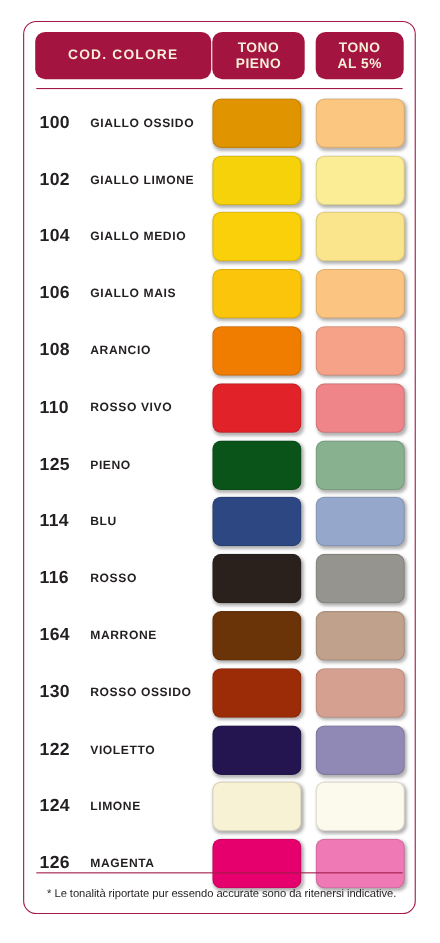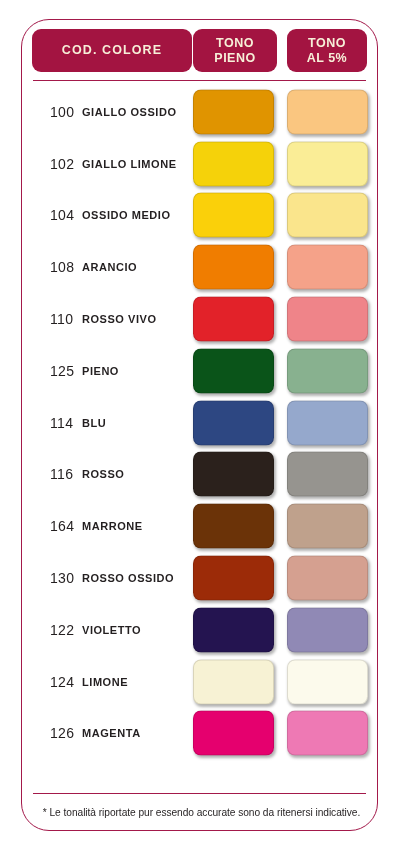--- a/index.html
+++ b/index.html
@@ -22,21 +22,21 @@
   }
 
   
   .card {
     position: absolute;
     left: 21px;
     top: 19px;
     width: 357px;
     height: 812px;
     border: 1.6px solid #A3194A;
-    border-radius: 28px;
+    border-radius: 12px;
     box-sizing: border-box;
     background: #ffffff;
   }
 
   
   .header {
     position: absolute;
     left: 0;
     top: 0;
     width: 100%;
@@ -94,26 +94,26 @@
     left: 0;
     top: 66px;
     width: 100%;
   }
   .row {
     position: relative;
     height: 51.8px;
   }
   .code {
     position: absolute;
-    left: 28px;
+    left: 14px;
     top: 50%;
     transform: translateY(-50%);
     width: 40px;
-    font-size: 14px;
-    font-weight: normal;
+    font-size: 16px;
+    font-weight: bold;
     color: #231f20;
     letter-spacing: 0.3px;
   }
   .cname {
     position: absolute;
     left: 60px;
     top: 50%;
     transform: translateY(-50%);
     font-size: 11px;
     font-weight: bold;
@@ -191,23 +191,29 @@
           <div class="sw sw-tint" style="background: rgb(250, 198, 128);"></div>
         </div>
         <div class="row">
           <div class="code">102</div>
           <div class="cname">GIALLO LIMONE</div>
           <div class="sw sw-full" style="background: rgb(245, 210, 10);"></div>
           <div class="sw sw-tint" style="background: rgb(250, 237, 150);"></div>
         </div>
         <div class="row">
           <div class="code">104</div>
-          <div class="cname">OSSIDO MEDIO</div>
+          <div class="cname">GIALLO MEDIO</div>
           <div class="sw sw-full" style="background: rgb(250, 208, 10);"></div>
           <div class="sw sw-tint" style="background: rgb(250, 229, 140);"></div>
+        </div>
+        <div class="row">
+          <div class="code">106</div>
+          <div class="cname">GIALLO MAIS</div>
+          <div class="sw sw-full" style="background: rgb(251, 197, 12);"></div>
+          <div class="sw sw-tint" style="background: rgb(251, 196, 128);"></div>
         </div>
         <div class="row">
           <div class="code">108</div>
           <div class="cname">ARANCIO</div>
           <div class="sw sw-full" style="background: rgb(240, 125, 0);"></div>
           <div class="sw sw-tint" style="background: rgb(245, 162, 137);"></div>
         </div>
         <div class="row">
           <div class="code">110</div>
           <div class="cname">ROSSO VIVO</div>

